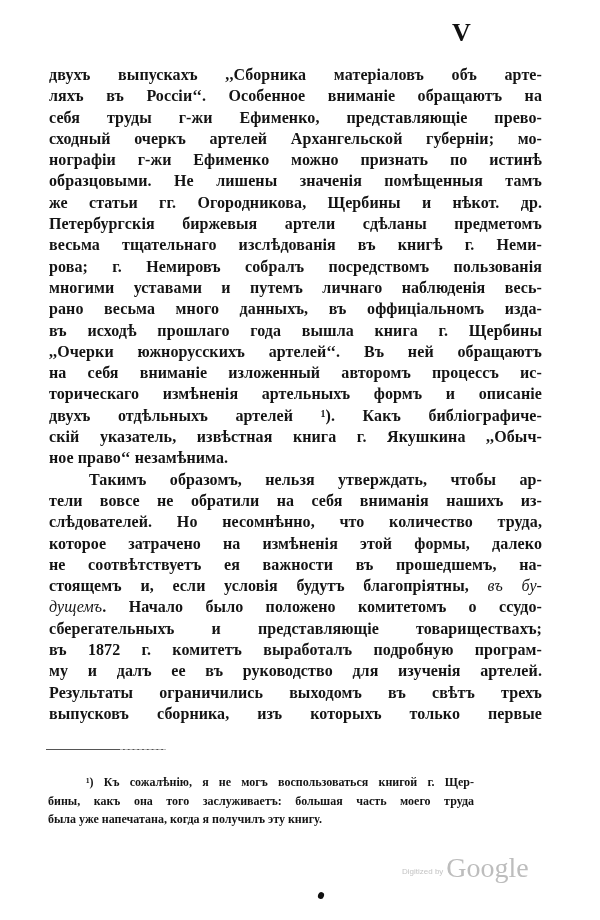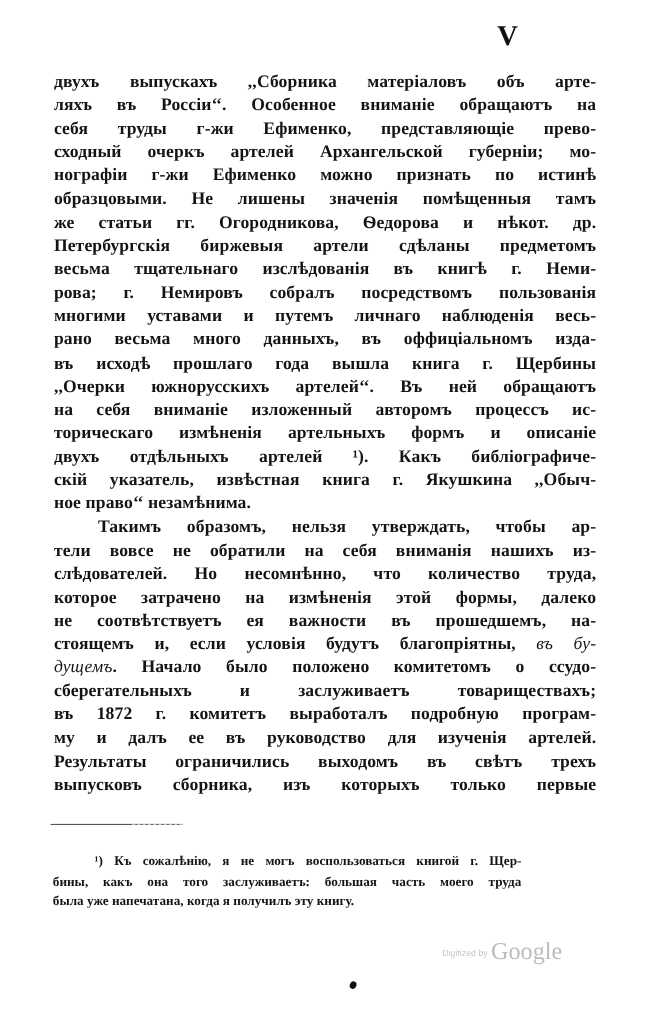--- a/index.html
+++ b/index.html
@@ -93,21 +93,21 @@
       color: #c4c4c4;
       white-space: nowrap;
     }
     .digitized .by {
       font-size: 8px;
       vertical-align: 3px;
       margin-right: 3px;
     }
     .digitized .google {
       font-family: "Liberation Serif", "DejaVu Serif", serif;
-      font-size: 22px;
+      font-size: 28px;
       color: #bdbdbd;
     }
     .dot {
       position: absolute;
       left: 318px;
       top: 892px;
       width: 6px;
       height: 7px;
       border-radius: 50%;
       background: #111;
@@ -119,41 +119,41 @@
 
 <div class="page-number">V</div>
 
 <div class="body-text">
   <span class="line">двухъ выпускахъ ,,Сборника матеріаловъ объ арте-</span>
   <span class="line">ляхъ въ Россіи‘‘. Особенное вниманіе обращаютъ на</span>
   <span class="line">себя труды г-жи Ефименко, представляющіе прево-</span>
   <span class="line">сходный очеркъ артелей Архангельской губерніи; мо-</span>
   <span class="line">нографіи г-жи Ефименко можно признать по истинѣ</span>
   <span class="line">образцовыми. Не лишены значенія помѣщенныя тамъ</span>
-  <span class="line">же статьи гг. Огородникова, Ѳедорова и нѣкот. др.</span>
+  <span class="line">же статьи гг. Огородникова, Щербины и нѣкот. др.</span>
   <span class="line">Петербургскія биржевыя артели сдѣланы предметомъ</span>
   <span class="line">весьма тщательнаго изслѣдованія въ книгѣ г. Неми-</span>
   <span class="line">рова; г. Немировъ собралъ посредствомъ пользованія</span>
   <span class="line">многими уставами и путемъ личнаго наблюденія весь-</span>
   <span class="line">рано весьма много данныхъ, въ оффиціальномъ изда-</span>
   <span class="line">въ исходѣ прошлаго года вышла книга г. Щербины</span>
   <span class="line">,,Очерки южнорусскихъ артелей‘‘. Въ ней обращаютъ</span>
   <span class="line">на себя вниманіе изложенный авторомъ процессъ ис-</span>
   <span class="line">торическаго измѣненія артельныхъ формъ и описаніе</span>
   <span class="line">двухъ отдѣльныхъ артелей ¹). Какъ библіографиче-</span>
   <span class="line">скій указатель, извѣстная книга г. Якушкина ,,Обыч-</span>
   <span class="line last">ное право‘‘ незамѣнима.</span>
   <span class="line indent">Такимъ образомъ, нельзя утверждать, чтобы ар-</span>
   <span class="line">тели вовсе не обратили на себя вниманія нашихъ из-</span>
   <span class="line">слѣдователей. Но несомнѣнно, что количество труда,</span>
   <span class="line">которое затрачено на измѣненія этой формы, далеко</span>
   <span class="line">не соотвѣтствуетъ ея важности въ прошедшемъ, на-</span>
   <span class="line"><span>стоящемъ и, если условія будутъ благопріятны,</span> <em>въ бу-</em></span>
   <span class="line"><em>дущемъ</em><span>. Начало было положено комитетомъ о ссудо-</span></span>
-  <span class="line">сберегательныхъ и заслуживаетъ товариществахъ;</span>
+  <span class="line">сберегательныхъ и представляющіе товариществахъ;</span>
   <span class="line">въ 1872 г. комитетъ выработалъ подробную програм-</span>
   <span class="line">му и далъ ее въ руководство для изученія артелей.</span>
   <span class="line">Результаты ограничились выходомъ въ свѣтъ трехъ</span>
   <span class="line">выпусковъ сборника, изъ которыхъ только первые</span>
 </div>
 
 <div class="footnote-rule"></div>
 <div class="footnote-rule-dash"></div>
 
 <div class="footnotes">

